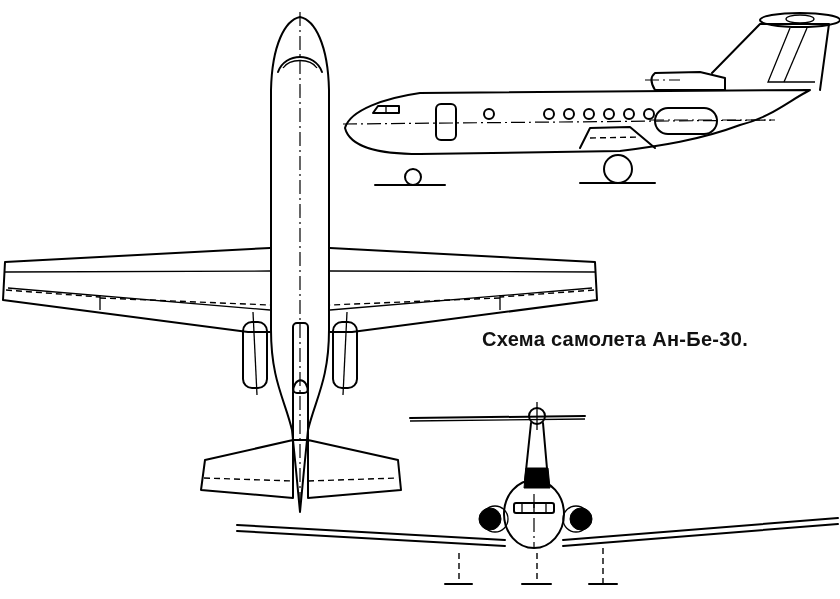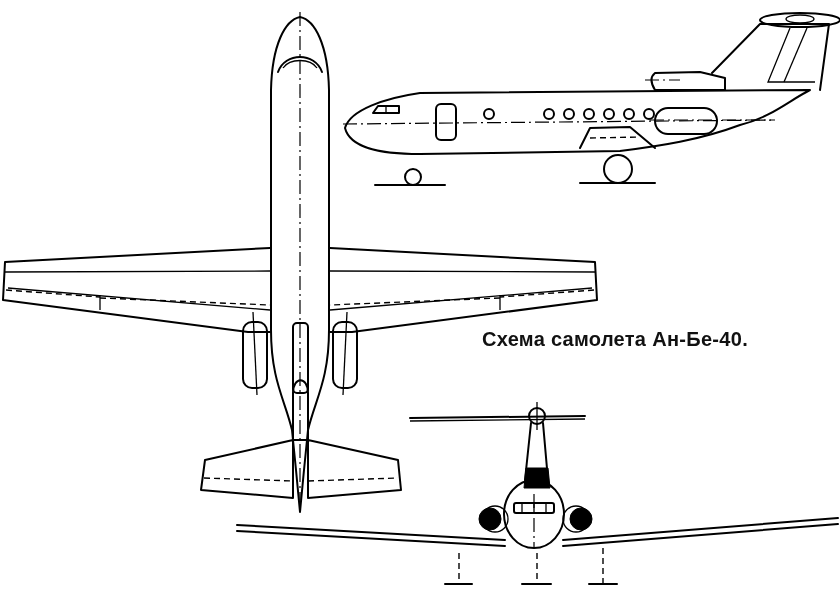--- a/index.html
+++ b/index.html
@@ -120,13 +120,13 @@
 
     <line class="dash" x1="459" y1="553" x2="459" y2="585"></line>
     <line class="ln" x1="445" y1="584" x2="472" y2="584"></line>
     <line class="dash" x1="537" y1="553" x2="537" y2="585"></line>
     <line class="ln" x1="522" y1="584" x2="551" y2="584"></line>
     <line class="dash" x1="603" y1="548" x2="603" y2="585"></line>
     <line class="ln" x1="589" y1="584" x2="617" y2="584"></line>
   </g>
 </svg>
 
-<div class="caption">Схема самолета Ан-Бе-40.</div>
+<div class="caption">Схема самолета Ан-Бе-30.</div>
 
 </body></html>

